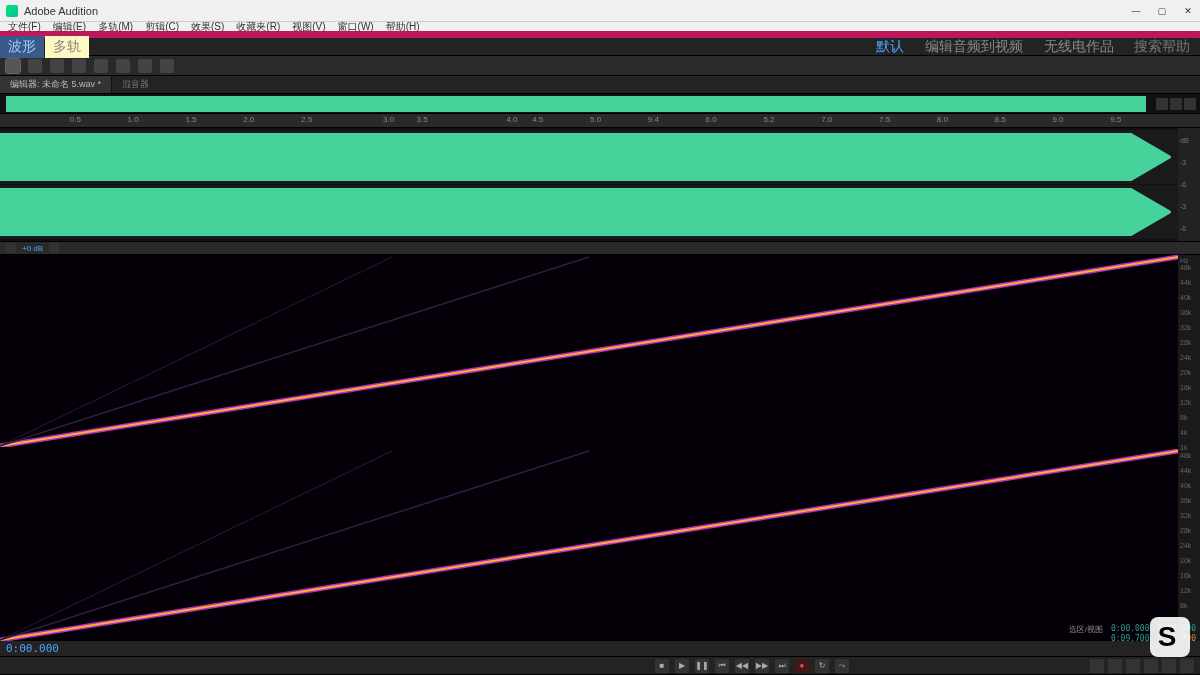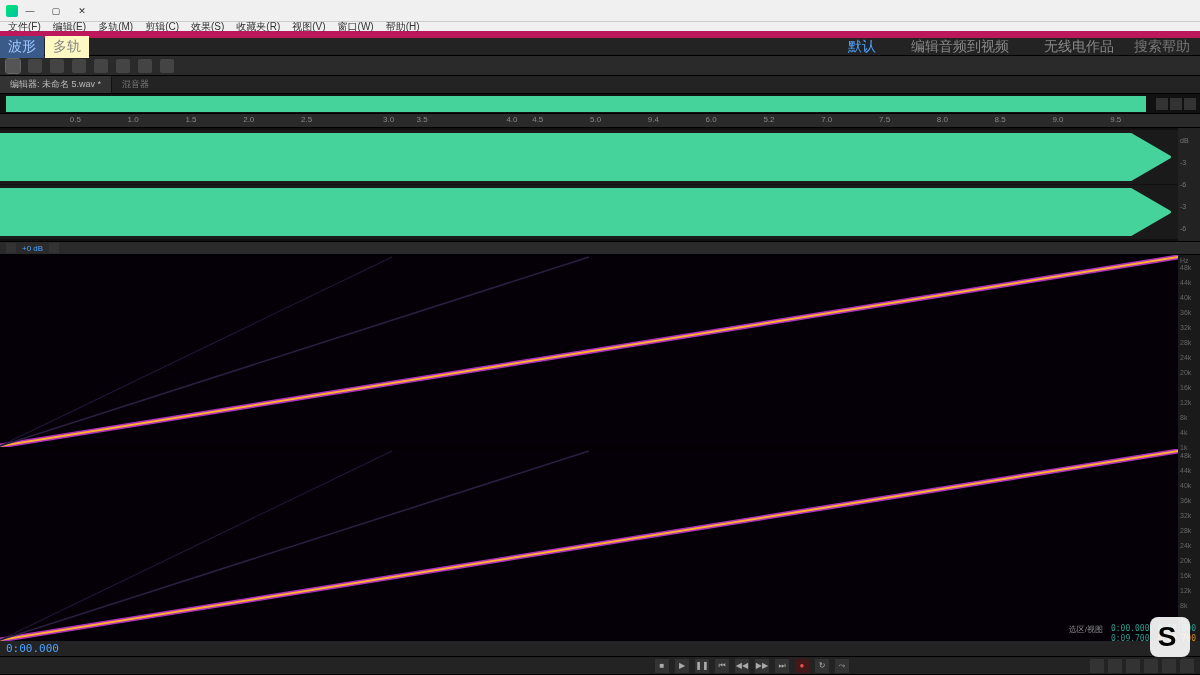--- a/index.html
+++ b/index.html
@@ -9,21 +9,21 @@
 .titlebar .title { font-size: 11px; flex: 1; }
 .titlebar .win-controls { display: flex; gap: 14px; }
 .titlebar .win-btn { width: 12px; height: 12px; display: flex; align-items: center; justify-content: center; color: #333; cursor: pointer; }
 .menubar { height: 16px; background: #f0f0f0; color: #333; display: flex; align-items: center; padding: 0 4px; font-size: 10px; gap: 4px; border-bottom: 7px solid #be185d; }
 .menubar span { padding: 0 4px; cursor: pointer; }
 .workspace-bar { height: 18px; background: #232323; display: flex; align-items: center; font-size: 14px; color: #999; border-bottom: 1px solid #000; }
 .workspace-bar .mode-tabs { display: flex; gap: 1px; }
 .workspace-bar .mode-tab { padding: 2px 8px; background: #fef9c3; color: #888; cursor: pointer; }
 .workspace-bar .mode-tab.active { background: #3a5a8a; color: #a0c8ff; }
 .workspace-bar .spacer { flex: 1; }
-.workspace-bar .right-tabs { display: flex; gap: 15px; justify-content: flex-end; }
+.workspace-bar .right-tabs { display: flex; gap: 1px; justify-content: flex-end; }
 .workspace-bar .right-tab { padding: 2px 10px; color: #888; cursor: pointer; }
 .workspace-bar .right-tab.active { color: #4da3ff; }
 .workspace-bar .search { color: #777; padding: 0 10px; }
 .toolbar { height: 20px; background: #2a2a2a; display: flex; align-items: center; gap: 8px; padding: 0 6px; border-bottom: 1px solid #000; }
 .toolbar .tool-icon { width: 14px; height: 14px; background: #444; border-radius: 2px; cursor: pointer; }
 .toolbar .tool-icon.active { background: #555; outline: 1px solid #666; }
 .file-tabs { height: 18px; background: #232323; display: flex; align-items: center; border-bottom: 1px solid #000; }
 .file-tab { padding: 2px 10px; background: #333; color: #bbb; font-size: 9px; cursor: pointer; border-right: 1px solid #111; }
 .file-tab-inactive { padding: 2px 10px; color: #777; font-size: 9px; cursor: pointer; }
 .overview { height: 20px; background: #111; position: relative; border-bottom: 1px solid #000; display: flex; align-items: center; }
@@ -62,20 +62,21 @@
 .info-col .label { color: #888; }
 .info-col .val { color: #2a9d8f; }
 .info-col .val.orange { color: #d48a2a; }
 .info-col .val.mono { font-family: monospace; }
 </style>
 </head>
 <body>
 
 <div class="titlebar">
   <div class="app-icon"></div>
+  <div class="title">Adobe Audition</div>
   <div class="win-controls">
     <div class="win-btn">—</div>
     <div class="win-btn">▢</div>
     <div class="win-btn">✕</div>
   </div>
 </div>
 
 <div class="menubar">
   <span>文件(F)</span>
   <span>编辑(E)</span>

